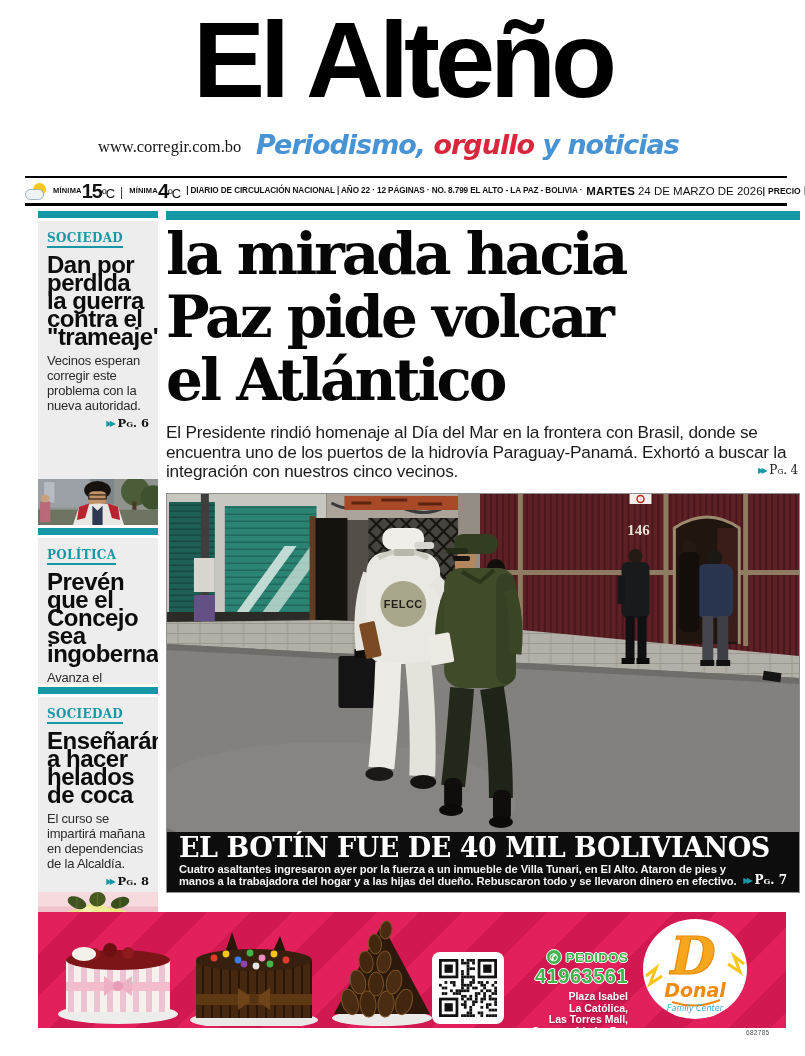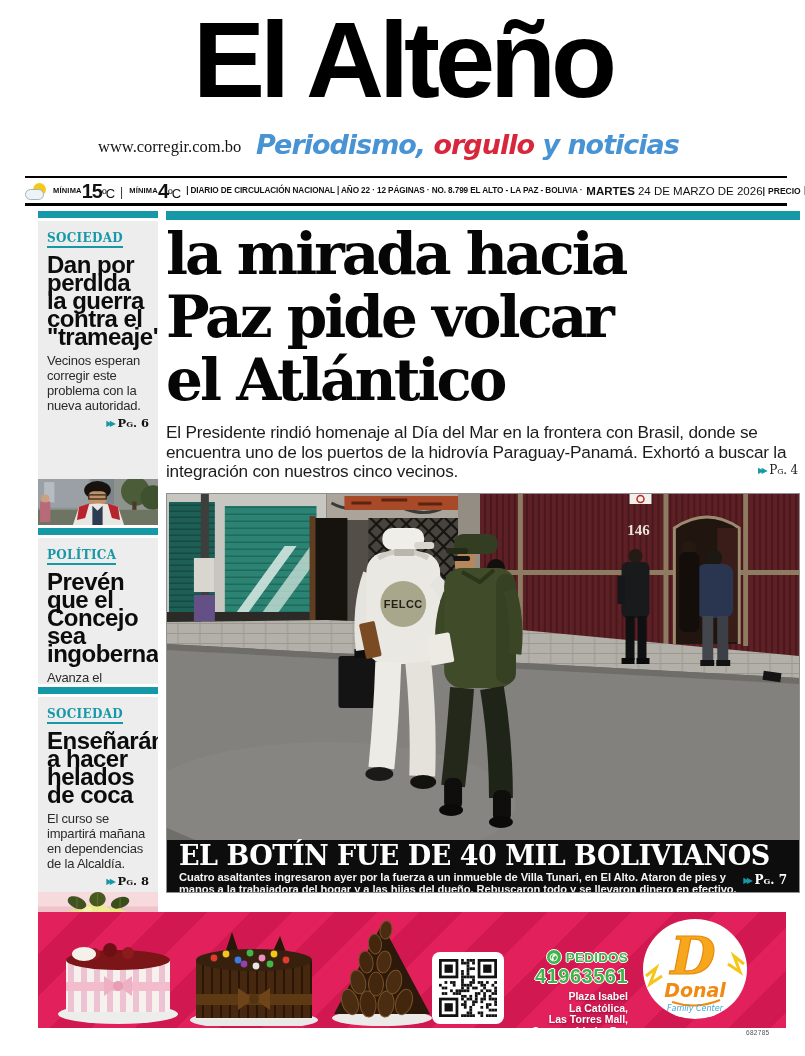--- a/index.html
+++ b/index.html
@@ -64,21 +64,21 @@
   .main-tealbar{height:9px;}
   .headline{font-family:"DejaVu Serif",serif;font-weight:bold;font-size:58px;line-height:63px;
     letter-spacing:-3px;color:#060606;margin-top:3px;}
   .deck{position:relative;margin-top:11px;font-size:17.2px;line-height:19.6px;color:#1c1c1c;
     letter-spacing:-.2px;padding-right:4px;}
   .deck-ref{position:absolute;right:2px;bottom:1px;font-family:"DejaVu Serif",serif;
     font-weight:normal;font-size:12px;font-variant:small-caps;background:transparent;}
   .main-photo{position:relative;margin-top:11px;height:398px;border:1px solid #8f8f8f;
     overflow:hidden;}
   .scene{position:absolute;left:0;top:0;width:100%;height:100%;}
-  .photo-caption{position:absolute;left:0;right:0;bottom:0;height:52px;background:#0d0d0d;
+  .photo-caption{position:absolute;left:0;right:0;bottom:0;height:60px;background:#0d0d0d;
     color:#fff;padding:1px 12px 0 12px;box-sizing:border-box;}
   .cap-title{font-family:"DejaVu Serif",serif;font-weight:bold;font-size:27px;line-height:30px;
     letter-spacing:-.5px;white-space:nowrap;}
   .cap-body{font-size:11.2px;line-height:12.4px;font-weight:bold;color:#f4f4f4;
     letter-spacing:-.1px;padding-right:50px;}
   .cap-ref{position:absolute;right:12px;bottom:5px;font-family:"DejaVu Serif",serif;
     font-weight:bold;font-size:12px;font-variant:small-caps;color:#fff;}
   .cap-ref .pg-arrow{color:var(--teal,#1798a7);}
 
   

